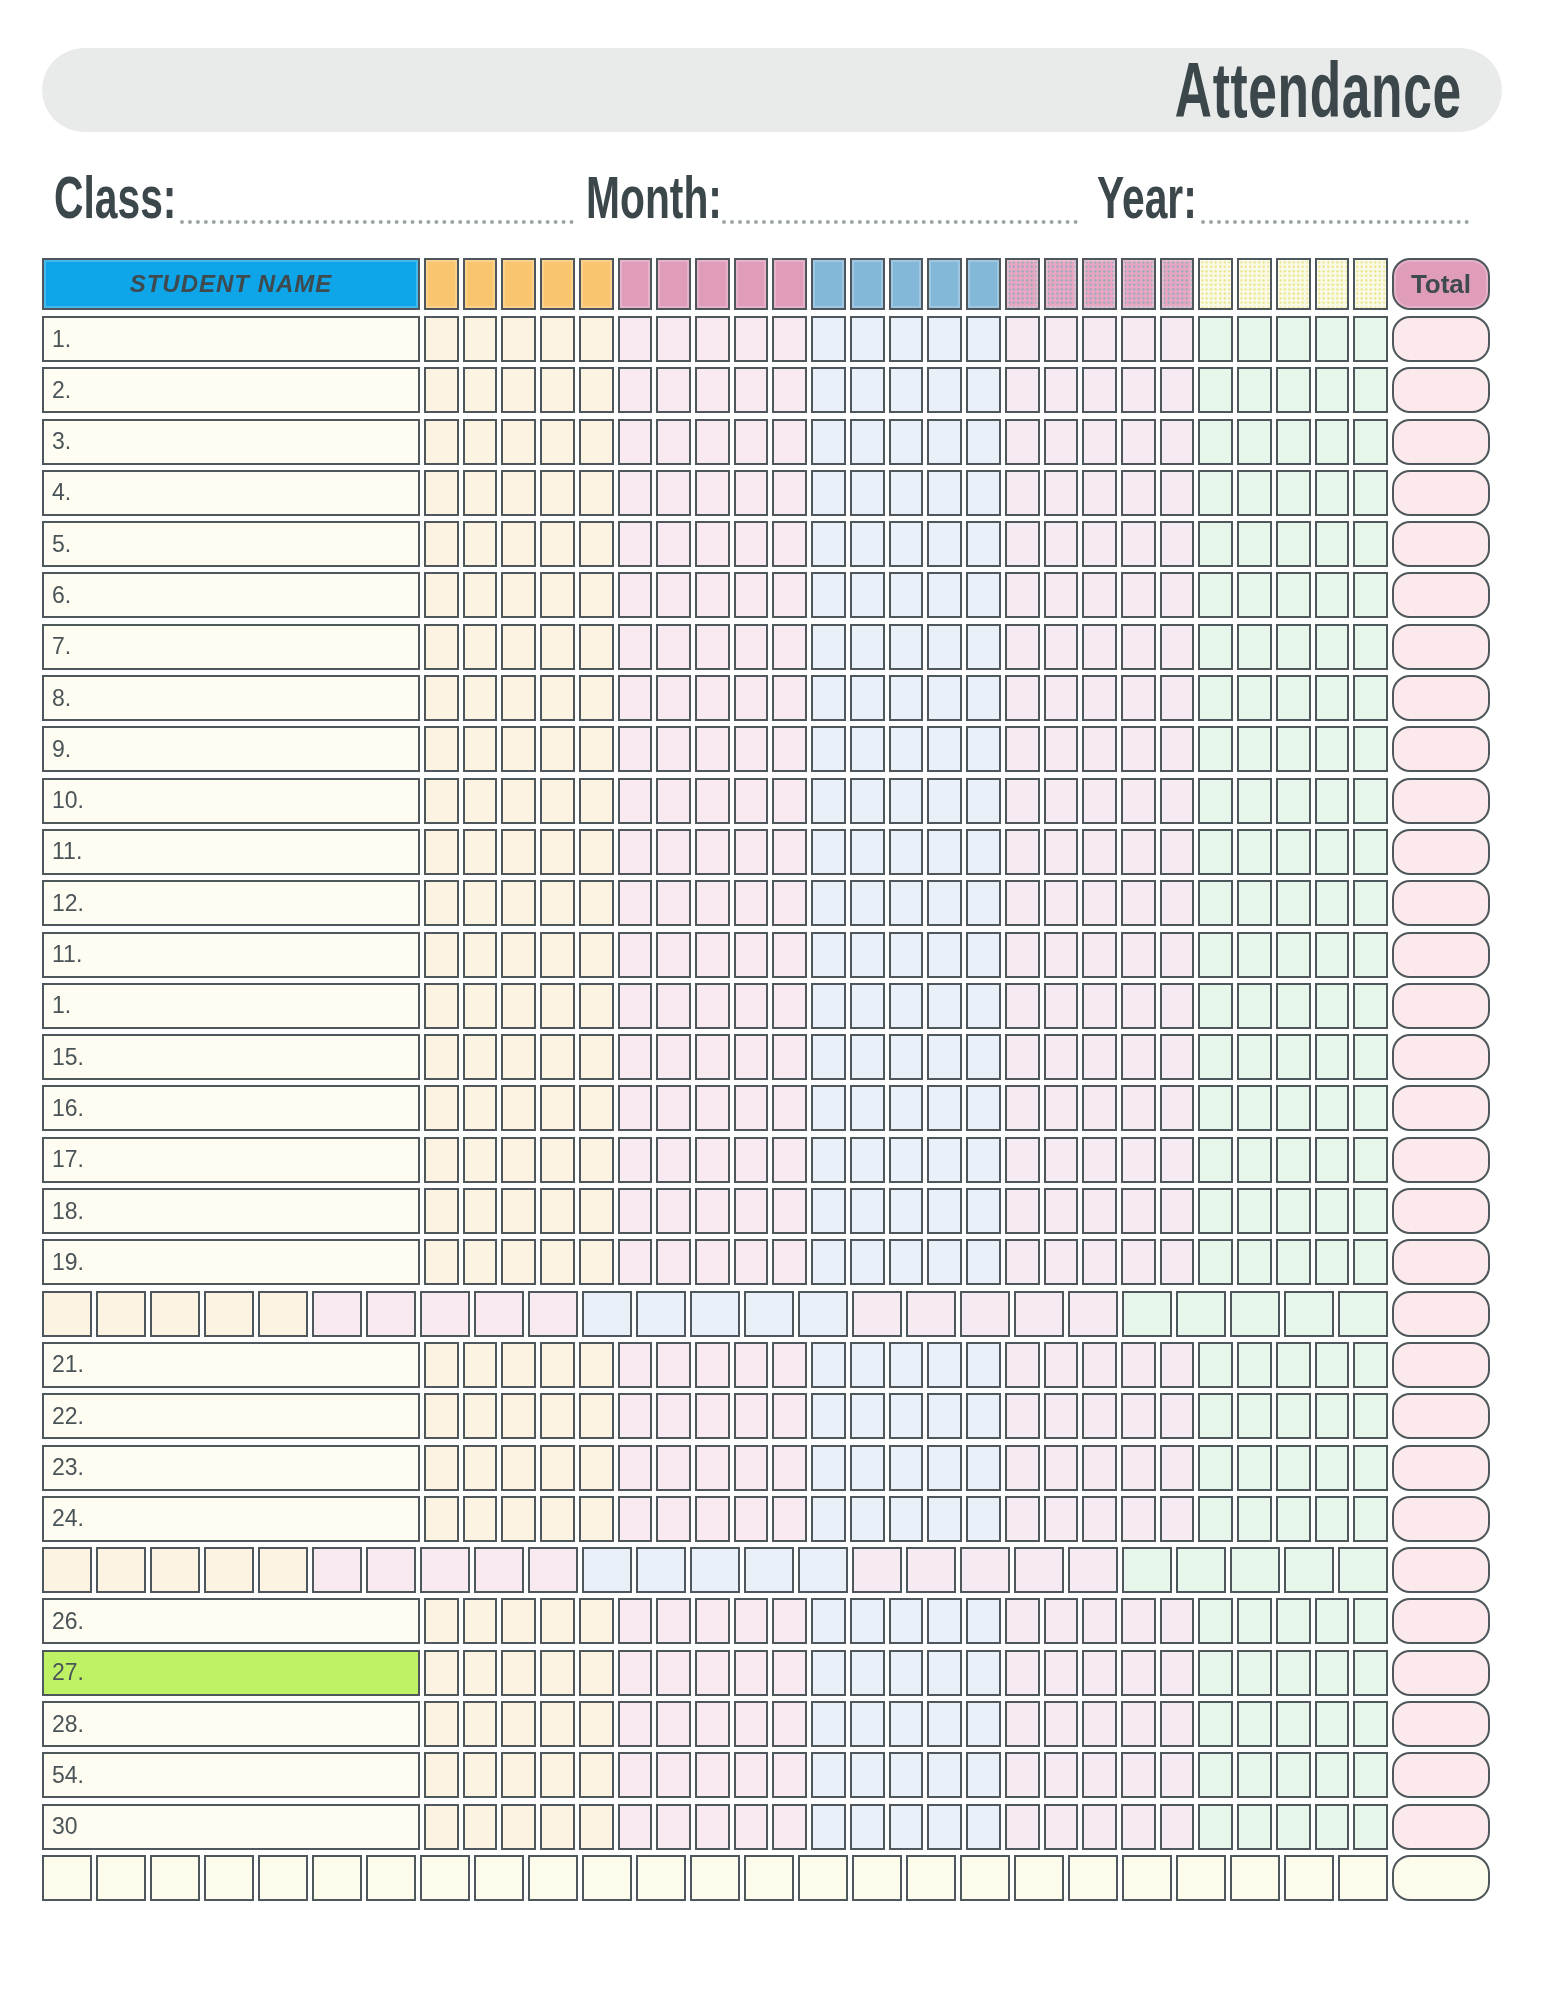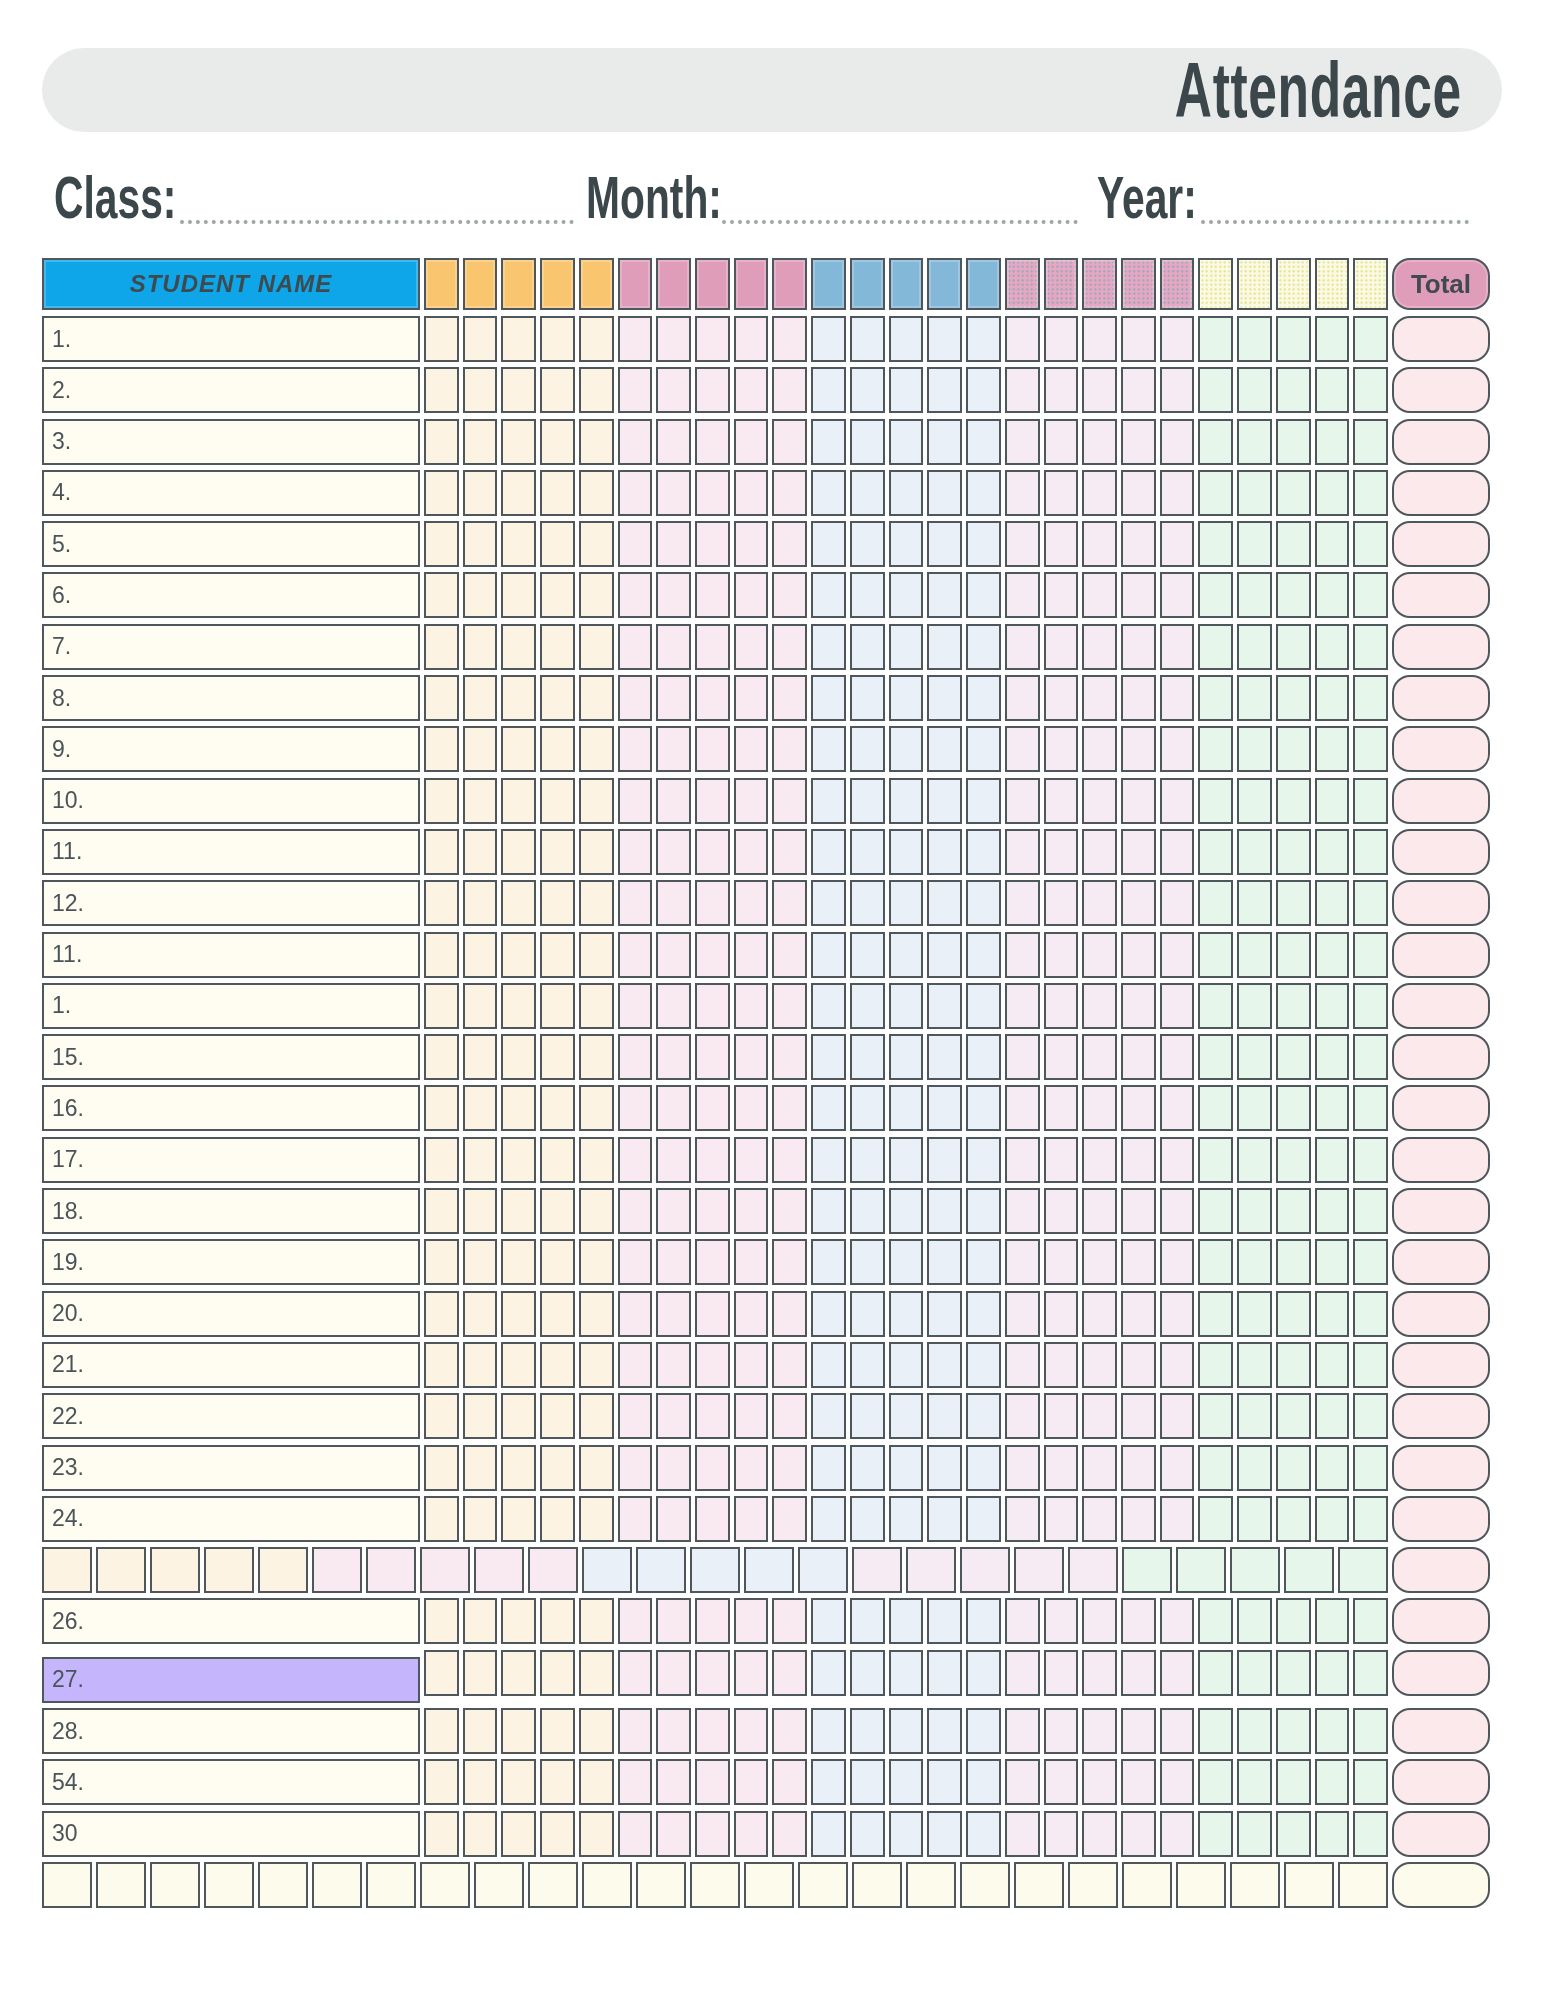--- a/index.html
+++ b/index.html
@@ -688,23 +688,20 @@
         <div class="cell day" style="background-color: rgb(246, 234, 243);"></div>
         <div class="cell day" style="background-color: rgb(246, 234, 243);"></div>
         <div class="cell day" style="background-color: rgb(230, 246, 234);"></div>
         <div class="cell day" style="background-color: rgb(230, 246, 234);"></div>
         <div class="cell day" style="background-color: rgb(230, 246, 234);"></div>
         <div class="cell day" style="background-color: rgb(230, 246, 234);"></div>
         <div class="cell day" style="background-color: rgb(230, 246, 234);"></div>
         <div class="cell total-col" style="background-color: rgb(251, 233, 236);"></div>
       </div>
       <div class="trow data-row">
-        <div class="cell name-col name-cell" style="background-color: rgb(255, 253, 241);">
-          <span>20.</span>
-        </div>
         <div class="cell day" style="background-color: rgb(252, 243, 226);"></div>
         <div class="cell day" style="background-color: rgb(252, 243, 226);"></div>
         <div class="cell day" style="background-color: rgb(252, 243, 226);"></div>
         <div class="cell day" style="background-color: rgb(252, 243, 226);"></div>
         <div class="cell day" style="background-color: rgb(252, 243, 226);"></div>
         <div class="cell day" style="background-color: rgb(249, 234, 242);"></div>
         <div class="cell day" style="background-color: rgb(249, 234, 242);"></div>
         <div class="cell day" style="background-color: rgb(249, 234, 242);"></div>
         <div class="cell day" style="background-color: rgb(249, 234, 242);"></div>
         <div class="cell day" style="background-color: rgb(249, 234, 242);"></div>
@@ -902,21 +899,21 @@
         <div class="cell day" style="background-color: rgb(246, 234, 243);"></div>
         <div class="cell day" style="background-color: rgb(246, 234, 243);"></div>
         <div class="cell day" style="background-color: rgb(230, 246, 234);"></div>
         <div class="cell day" style="background-color: rgb(230, 246, 234);"></div>
         <div class="cell day" style="background-color: rgb(230, 246, 234);"></div>
         <div class="cell day" style="background-color: rgb(230, 246, 234);"></div>
         <div class="cell day" style="background-color: rgb(230, 246, 234);"></div>
         <div class="cell total-col" style="background-color: rgb(251, 233, 236);"></div>
       </div>
       <div class="trow data-row">
-        <div class="cell name-col name-cell" style="background-color: #c4b5fd; margin-top: 7px;">
+        <div class="cell name-col name-cell" style="background-color: #bef264;">
           <span>27.</span>
         </div>
         <div class="cell day" style="background-color: rgb(252, 243, 226);"></div>
         <div class="cell day" style="background-color: rgb(252, 243, 226);"></div>
         <div class="cell day" style="background-color: rgb(252, 243, 226);"></div>
         <div class="cell day" style="background-color: rgb(252, 243, 226);"></div>
         <div class="cell day" style="background-color: rgb(252, 243, 226);"></div>
         <div class="cell day" style="background-color: rgb(249, 234, 242);"></div>
         <div class="cell day" style="background-color: rgb(249, 234, 242);"></div>
         <div class="cell day" style="background-color: rgb(249, 234, 242);"></div>

